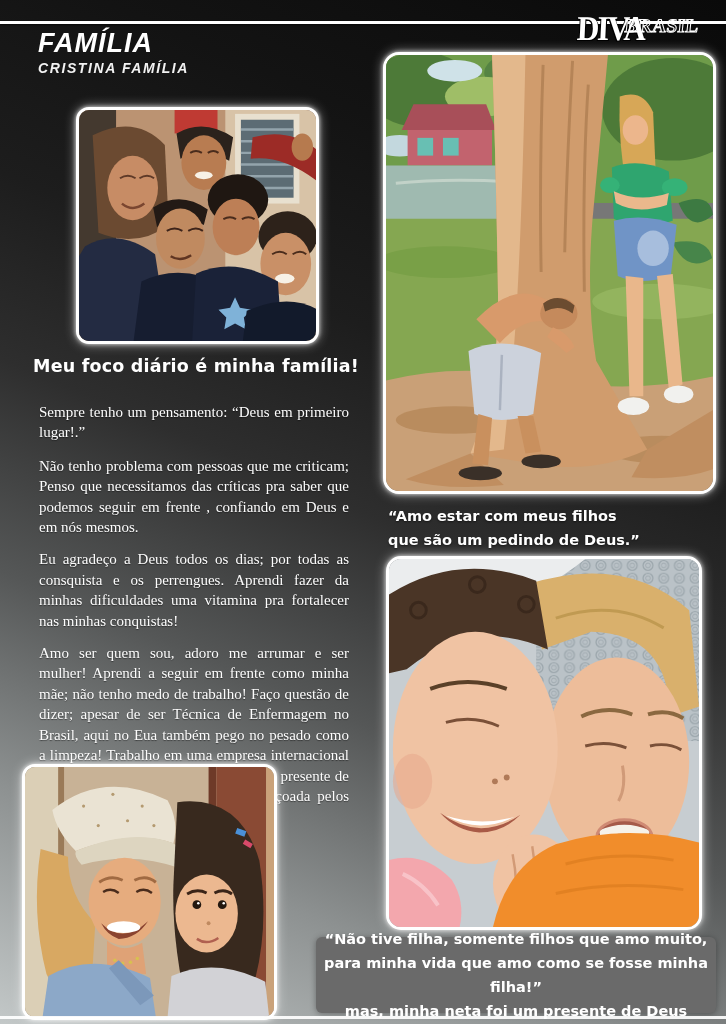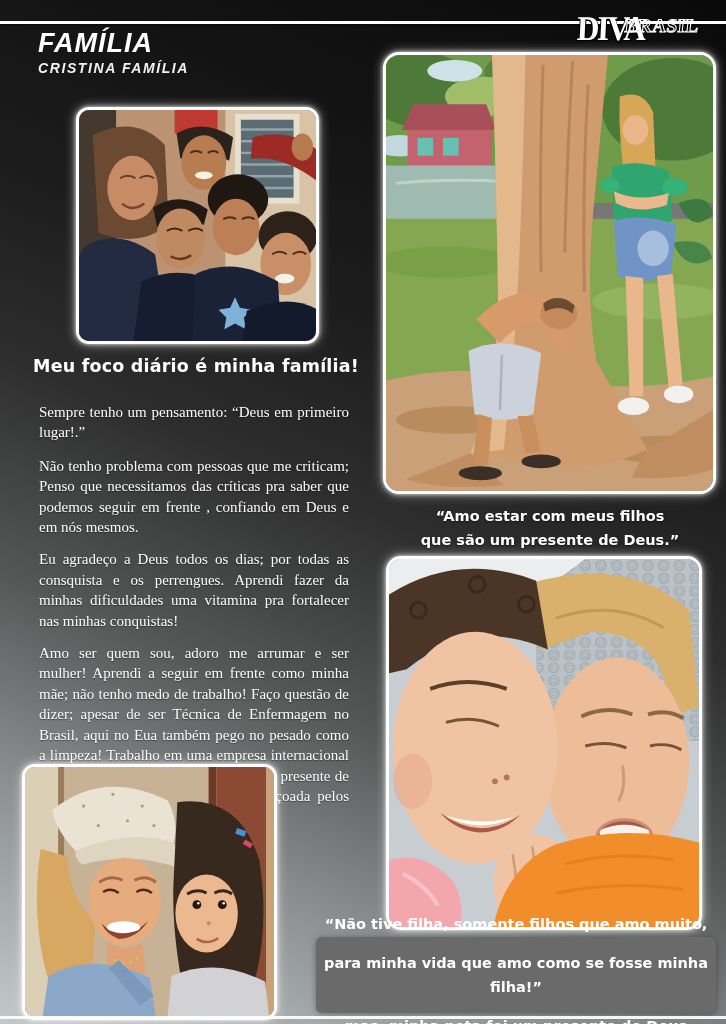--- a/index.html
+++ b/index.html
@@ -57,33 +57,32 @@
   .article{
     position:absolute;left:27px;top:390px;width:334px;
     font-family:"Liberation Serif",serif;font-size:15px;line-height:20.4px;
     text-align:justify;color:#fdfdfd;text-shadow:0 1px 1px rgba(0,0,0,.45);
   }
   .article p{margin:12px;}
   .article p.lead{margin-bottom:13px;}
 
   
   .caption-tree{
-    position:absolute;left:388px;top:504px;width:324px;text-align:center;
+    position:absolute;left:388px;top:504px;width:324px;text-align:left;
     font-family:"DejaVu Sans","Liberation Sans",sans-serif;
     font-size:14.5px;font-weight:bold;line-height:24px;color:#fff;
     text-shadow:0 1px 2px rgba(0,0,0,.55);
   }
   .caption-box{
     position:absolute;left:316px;top:937px;width:400px;height:76px;
     background:#6a6a6a;border-radius:6px;display:flex;flex-direction:column;
     justify-content:center;text-align:center;
     font-family:"DejaVu Sans","Liberation Sans",sans-serif;
     font-size:14.5px;font-weight:bold;line-height:24px;color:#fff;
     box-shadow:0 1px 6px rgba(0,0,0,.35);
-    gap:15px;
   }
   .caption-line{display:block;}
 </style>
 </head>
 <body>
 
 <div class="page">
 
   <div class="divider top"></div>
 
@@ -199,21 +198,21 @@
       <ellipse cx="272" cy="196" rx="16" ry="18" fill="#a7bedd"></ellipse>
       <path d="M244 224 L248 346 L262 346 L262 226 Z" fill="#e9b78b"></path>
       <path d="M276 224 L288 338 L302 334 L292 222 Z" fill="#e9b78b"></path>
       <ellipse cx="252" cy="356" rx="16" ry="9" fill="#f1f1ee"></ellipse>
       <ellipse cx="298" cy="344" rx="15" ry="9" fill="#f1f1ee"></ellipse>
     </svg>
   </figure>
 
   <div class="caption-tree">
     <span class="caption-line">“Amo estar com meus filhos</span>
-    <span class="caption-line">que são um presente de Deus.”</span>
+    <span class="caption-line">que são um pedindo de Deus.”</span>
   </div>
 
   <figure class="photo photo-bed" style="margin:0" aria-label="Selfie de Cristina com a neta deitadas na cama">
     <svg viewBox="0 0 316 374" preserveAspectRatio="none">
       <defs>
         <pattern id="swirl" width="16" height="13" patternUnits="userSpaceOnUse">
           <rect width="16" height="13" fill="#bac2c7"></rect>
           <circle cx="8" cy="6.5" r="5" fill="none" stroke="#9aa5ab" stroke-width="1.2"></circle>
           <circle cx="8" cy="6.5" r="2.4" fill="none" stroke="#9aa5ab" stroke-width="0.8"></circle>
         </pattern>

